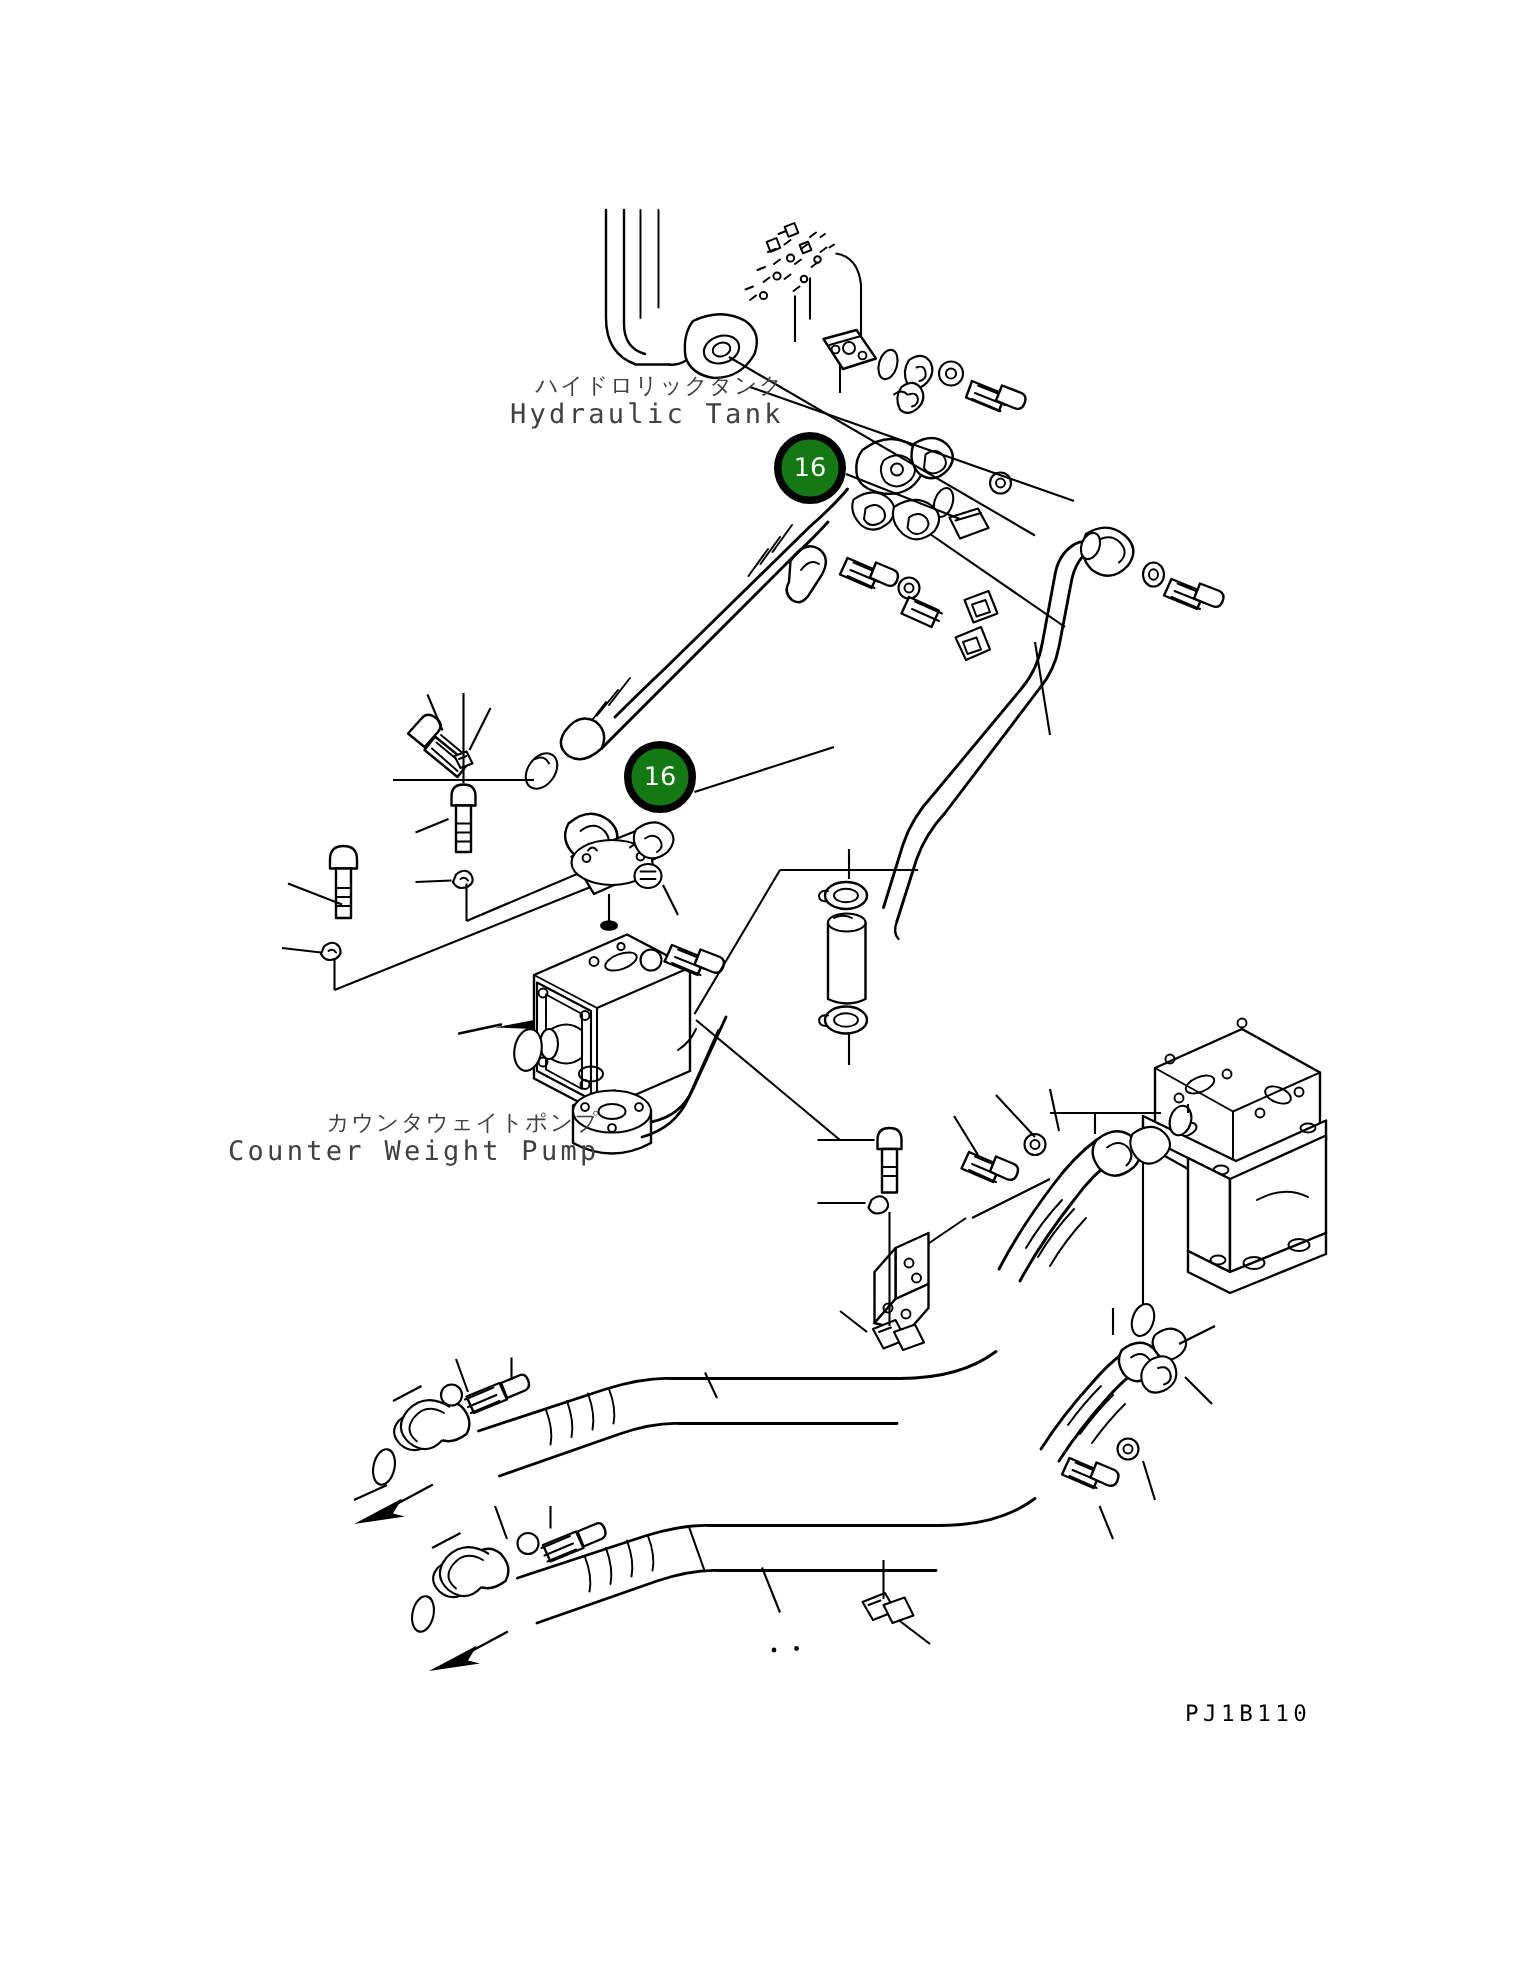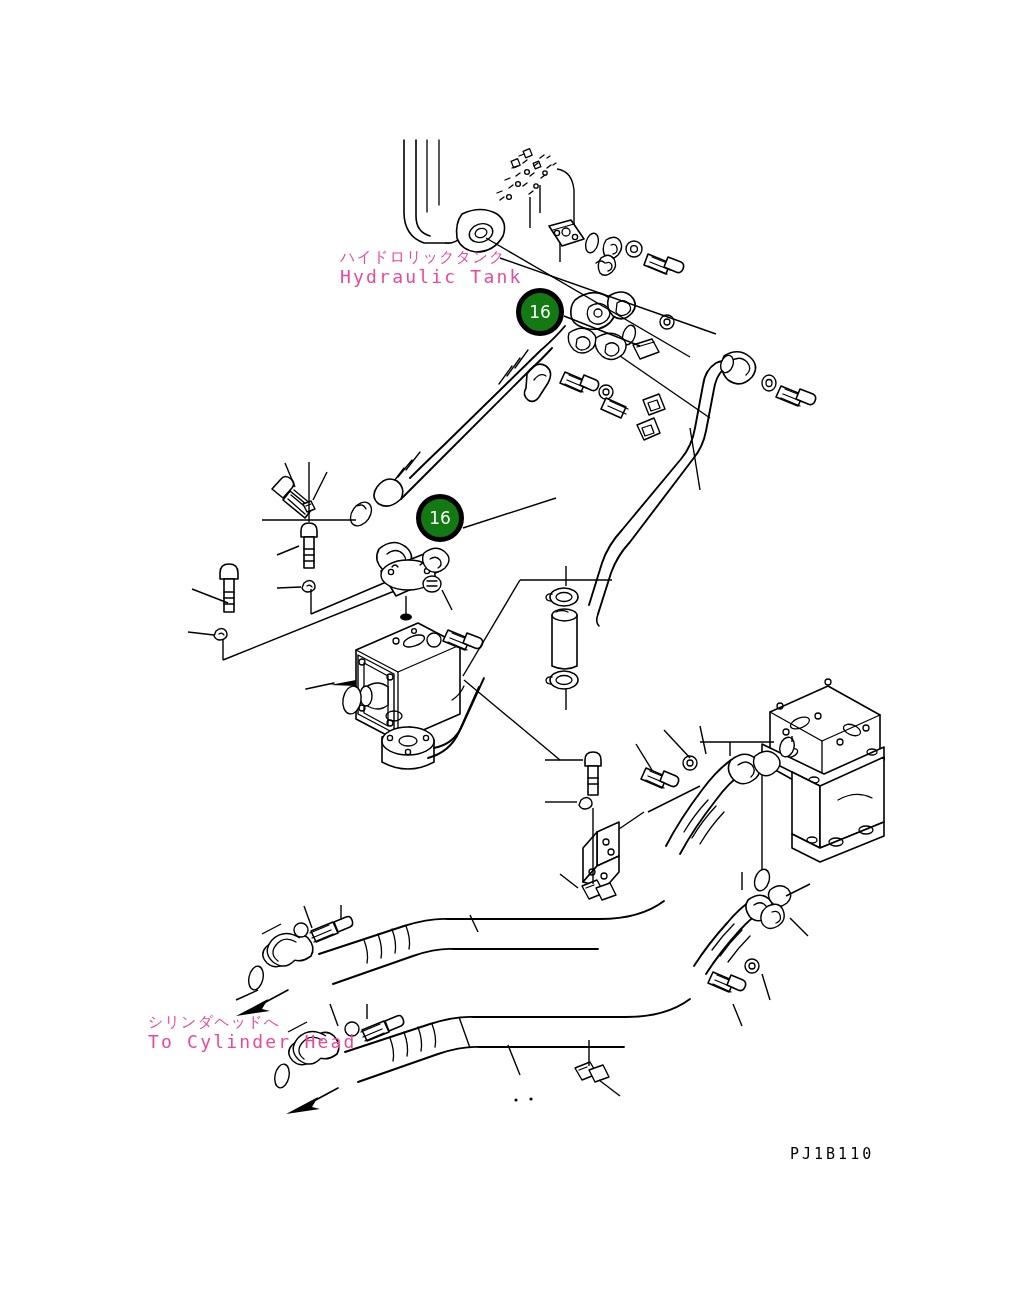--- a/index.html
+++ b/index.html
@@ -6,24 +6,24 @@
   body{width:1023px;height:1307px;font-family:"DejaVu Sans",sans-serif;overflow:hidden;}
   #sheet{position:relative;width:1023px;height:1307px;background:#fff;}
   svg#art{position:absolute;left:0;top:0;width:1023px;height:1307px;}
   .ln{fill:none;stroke:#000;stroke-width:1.6;stroke-linecap:round;stroke-linejoin:round;}
   .ln2{fill:none;stroke:#000;stroke-width:1.9;stroke-linecap:round;stroke-linejoin:round;}
   .thin{fill:none;stroke:#000;stroke-width:1.3;stroke-linecap:round;stroke-linejoin:round;}
   .lead{fill:none;stroke:#000;stroke-width:1.4;}
   .wht{fill:#fff;stroke:#000;stroke-width:1.6;stroke-linejoin:round;}
   .wht2{fill:#fff;stroke:#000;stroke-width:1.4;stroke-linejoin:round;}
   .blk{fill:#000;stroke:none;}
-  .lbl{position:absolute;text-align:left;color:#ec4899;white-space:nowrap;}
+  .lbl{position:absolute;text-align:right;color:#404040;white-space:nowrap;}
   .lbl .jp{font-family:"DejaVu Sans",sans-serif;font-size:15px;letter-spacing:1.2px;line-height:19px;}
   .lbl .en{font-family:"DejaVu Sans Mono","Liberation Mono",monospace;font-size:18px;letter-spacing:2.2px;line-height:19px;}
-  .code{position:absolute;font-family:"DejaVu Sans Mono","Liberation Mono",monospace;font-size:15px;letter-spacing:3px;color:#000;margin-top:12px;}
+  .code{position:absolute;font-family:"DejaVu Sans Mono","Liberation Mono",monospace;font-size:15px;letter-spacing:3px;color:#000;}
   .mark{position:absolute;border-radius:50%;display:flex;align-items:center;justify-content:center;
         font-family:"DejaVu Sans",sans-serif;font-size:17px;color:#ffffff;font-weight:400;}
 </style>
 </head>
 <body>
 
 <div id="sheet">
 
   <svg id="art" viewBox="0 0 1023 1307">
 
@@ -445,25 +445,25 @@
       <path class="lead" d="M520,580 L612,580"></path>
       <path class="lead" d="M464,680 L560,760"></path>
     </g>
   </svg>
 
   <div class="lbl" style="left:340px;top:248px;">
     <div class="jp">ハイドロリックタンク</div>
     <div class="en">Hydraulic Tank</div>
   </div>
 
-
-  <div class="lbl" style="left:148px;top:1013px;">
-    <div class="jp">シリンダヘッドへ</div>
-    <div class="en">To Cylinder Head</div>
+  <div class="lbl" style="left:152px;top:739px;">
+    <div class="jp">カウンタウェイトポンプ</div>
+    <div class="en">Counter Weight Pump</div>
   </div>
+
 
 
   <div class="code" style="left:790px;top:1133px;">PJ1B110</div>
 
   <div class="mark" id="cal0" style="left: 516px; top: 288px; width: 48px; height: 48px; background: rgb(19, 122, 19); border: 5px solid rgb(0, 0, 0); box-sizing: border-box;">16</div>
   <div class="mark" id="cal1" style="left: 416px; top: 494px; width: 48px; height: 48px; background: rgb(19, 122, 19); border: 5px solid rgb(0, 0, 0); box-sizing: border-box;">16</div>
 
 </div>
 
 </body></html>

